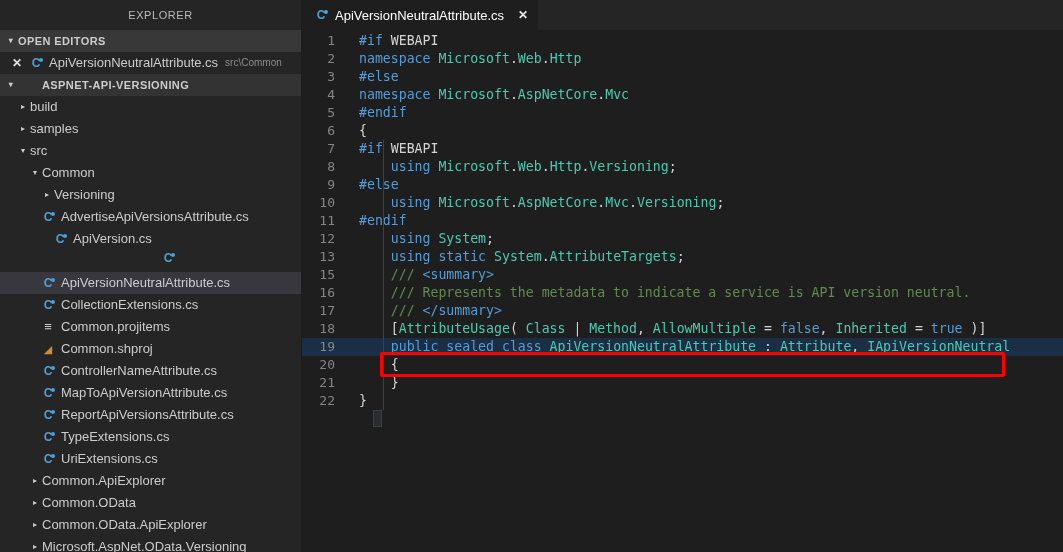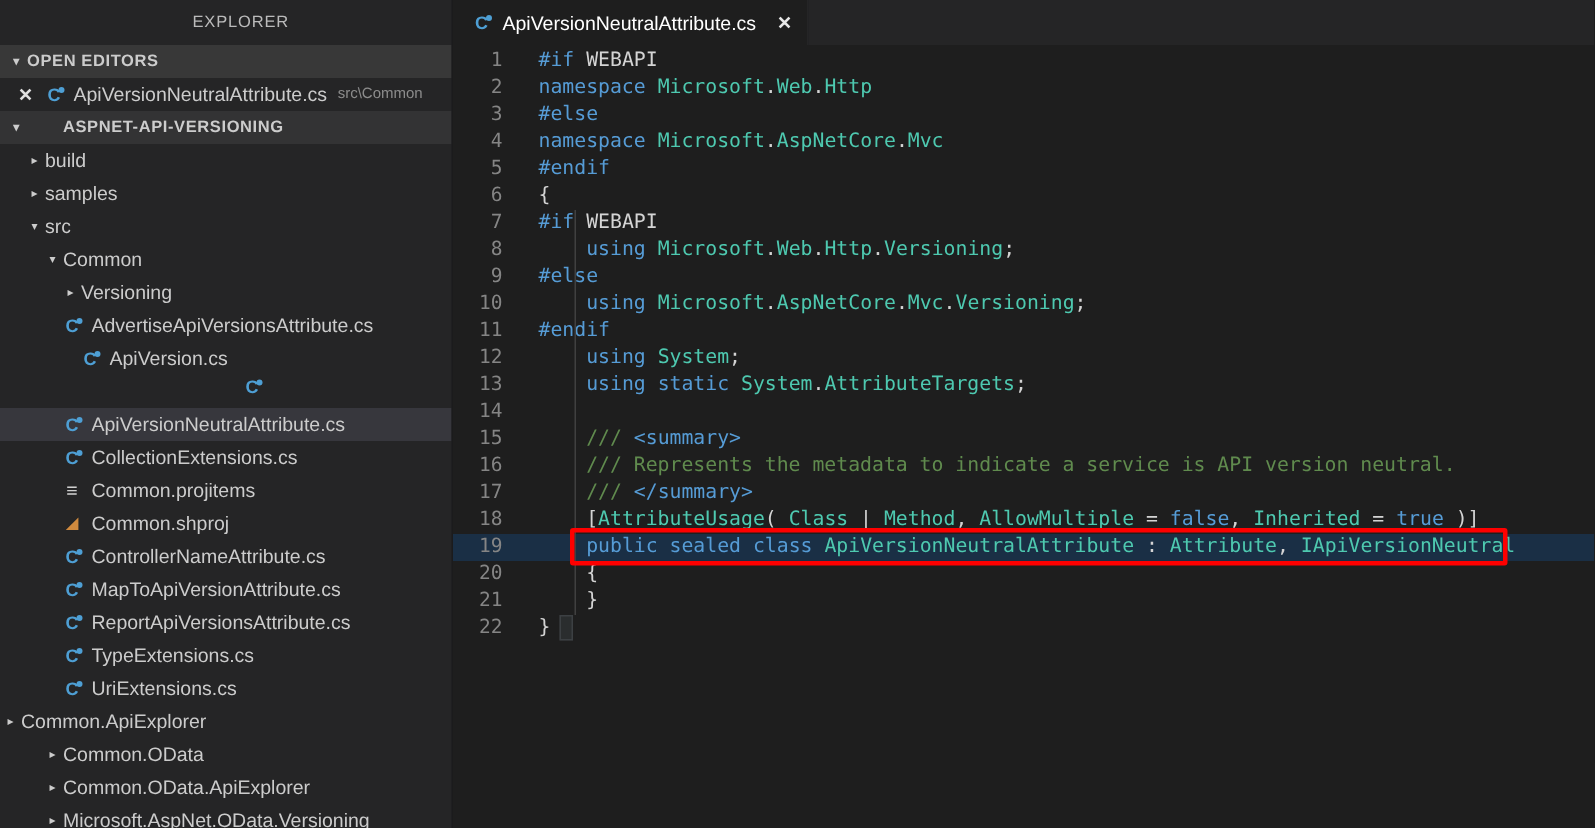--- a/index.html
+++ b/index.html
@@ -289,21 +289,21 @@
           <span class="label">ReportApiVersionsAttribute.cs</span>
         </div>
         <div class="row" style="padding-left: 40px;">
           <span class="ico ico-cs"></span>
           <span class="label">TypeExtensions.cs</span>
         </div>
         <div class="row" style="padding-left: 40px;">
           <span class="ico ico-cs"></span>
           <span class="label">UriExtensions.cs</span>
         </div>
-        <div class="row" style="">
+        <div class="row" style="padding-left: 28px;">
           <span class="tw closed"></span>
           <span class="label">Common.ApiExplorer</span>
         </div>
         <div class="row" style="padding-left: 28px;">
           <span class="tw closed"></span>
           <span class="label">Common.OData</span>
         </div>
         <div class="row" style="padding-left: 28px;">
           <span class="tw closed"></span>
           <span class="label">Common.OData.ApiExplorer</span>
@@ -333,21 +333,20 @@
           <div class="cline"><div class="gutter">4</div><div class="ctext"><span class="k">namespace</span><span class="pl"> </span><span class="t">Microsoft</span><span class="pl">.</span><span class="t">AspNetCore</span><span class="pl">.</span><span class="t">Mvc</span></div></div>
           <div class="cline"><div class="gutter">5</div><div class="ctext"><span class="ppk">#endif</span><span class="pl"></span></div></div>
           <div class="cline"><div class="gutter">6</div><div class="ctext"><span class="pl">{</span></div></div>
           <div class="cline"><div class="gutter">7</div><div class="ctext"><span class="ppk">#if</span><span class="pl"> WEBAPI</span></div></div>
           <div class="cline"><div class="gutter">8</div><div class="ctext">    <span class="k">using</span><span class="pl"> </span><span class="t">Microsoft</span><span class="pl">.</span><span class="t">Web</span><span class="pl">.</span><span class="t">Http</span><span class="pl">.</span><span class="t">Versioning</span><span class="pl">;</span></div></div>
           <div class="cline"><div class="gutter">9</div><div class="ctext"><span class="ppk">#else</span><span class="pl"></span></div></div>
           <div class="cline"><div class="gutter">10</div><div class="ctext">    <span class="k">using</span><span class="pl"> </span><span class="t">Microsoft</span><span class="pl">.</span><span class="t">AspNetCore</span><span class="pl">.</span><span class="t">Mvc</span><span class="pl">.</span><span class="t">Versioning</span><span class="pl">;</span></div></div>
           <div class="cline"><div class="gutter">11</div><div class="ctext"><span class="ppk">#endif</span><span class="pl"></span></div></div>
           <div class="cline"><div class="gutter">12</div><div class="ctext">    <span class="k">using</span><span class="pl"> </span><span class="t">System</span><span class="pl">;</span></div></div>
           <div class="cline"><div class="gutter">13</div><div class="ctext">    <span class="k">using</span><span class="pl"> </span><span class="k">static</span><span class="pl"> </span><span class="t">System</span><span class="pl">.</span><span class="t">AttributeTargets</span><span class="pl">;</span></div></div>
-          <div class="cline"><div class="gutter">14</div><div class="ctext"></div></div>
           <div class="cline"><div class="gutter">15</div><div class="ctext">    <span class="cmt">///</span><span class="cmt"> </span><span class="xt">&lt;summary&gt;</span><span class="cmt"></span></div></div>
           <div class="cline"><div class="gutter">16</div><div class="ctext">    <span class="cmt">///</span><span class="cmt"> Represents the metadata to indicate a service is API version neutral.</span></div></div>
           <div class="cline"><div class="gutter">17</div><div class="ctext">    <span class="cmt">///</span><span class="cmt"> </span><span class="xt">&lt;/summary&gt;</span><span class="cmt"></span></div></div>
           <div class="cline"><div class="gutter">18</div><div class="ctext">    <span class="pl">[</span><span class="t">AttributeUsage</span><span class="pl">( </span><span class="t">Class</span><span class="pl"> | </span><span class="t">Method</span><span class="pl">, </span><span class="t">AllowMultiple</span><span class="pl"> = </span><span class="k">false</span><span class="pl">, </span><span class="t">Inherited</span><span class="pl"> = </span><span class="k">true</span><span class="pl"> )]</span></div></div>
           <div class="cline hl"><div class="gutter">19</div><div class="ctext">    <span class="k">public</span><span class="pl"> </span><span class="k">sealed</span><span class="pl"> </span><span class="k">class</span><span class="pl"> </span><span class="t">ApiVersionNeutralAttribute</span><span class="pl"> : </span><span class="t">Attribute</span><span class="pl">, </span><span class="t">IApiVersionNeutral</span></div></div>
           <div class="cline"><div class="gutter">20</div><div class="ctext">    <span class="pl">{</span></div></div>
           <div class="cline"><div class="gutter">21</div><div class="ctext">    <span class="pl">}</span></div></div>
           <div class="cline"><div class="gutter">22</div><div class="ctext"><span class="pl">}</span></div></div>
         </div>
       <div class="indent-guide" id="indent-guide" style="top: 110px; height: 270px;"></div>

